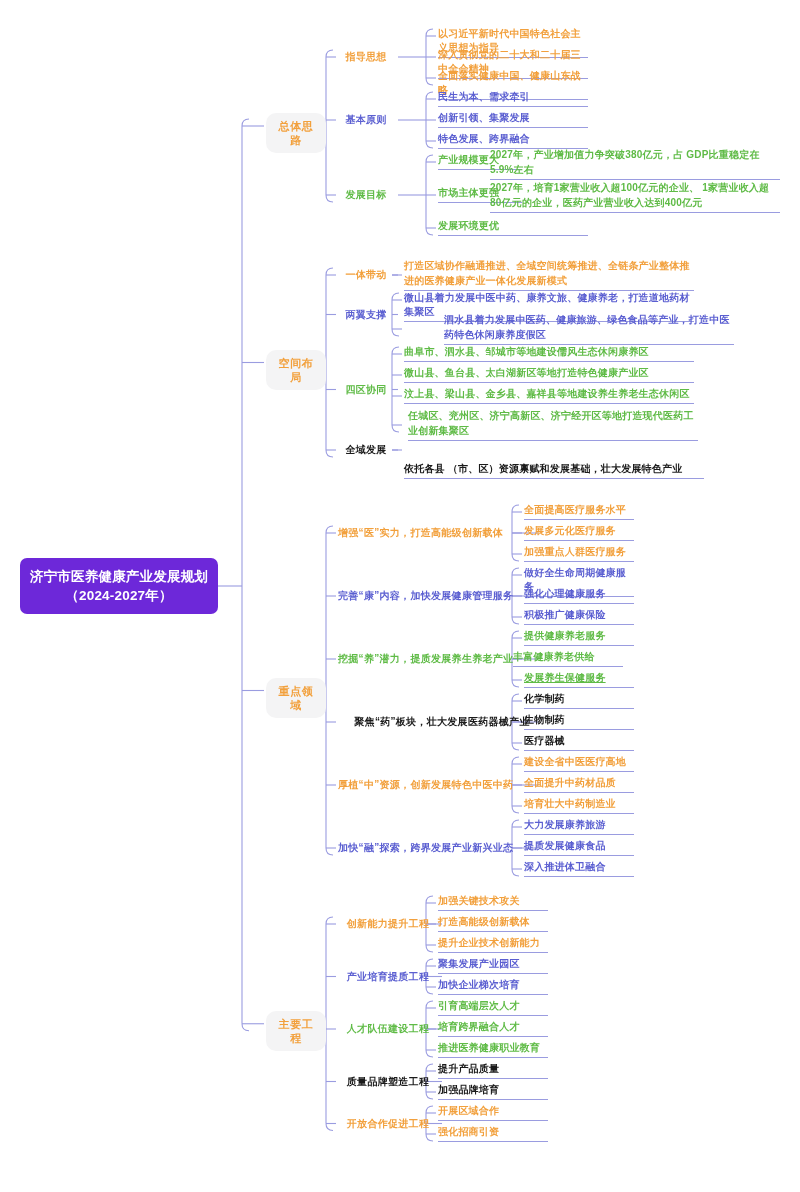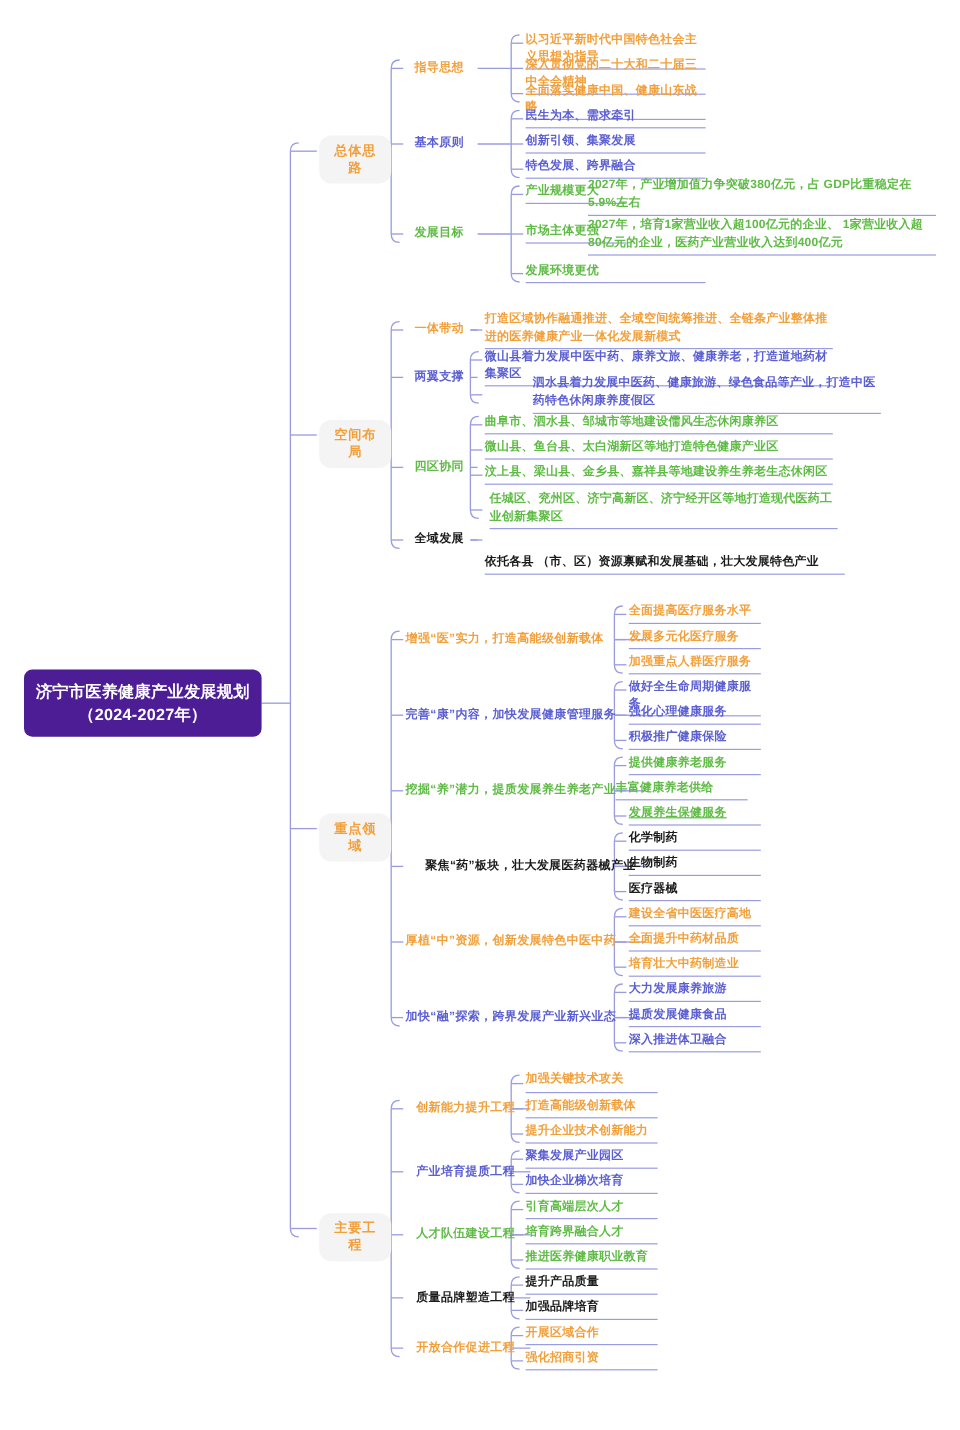--- a/index.html
+++ b/index.html
@@ -7,21 +7,21 @@
     width:800px;height:1192px;position:relative;overflow:hidden;
     font-family:"Liberation Sans","DejaVu Sans",sans-serif;
   }
   #canvas{position:absolute;left:0;top:0;width:692px;height:1192px;}
   svg.links{position:absolute;left:0;top:0;width:800px;height:1192px;pointer-events:none;}
 
   .node{position:absolute;box-sizing:border-box;white-space:pre-wrap;}
 
   
   .root{
-    background:#4c1d95;color:#ffffff;border-radius:7px;
+    background:#6d28d9;color:#ffffff;border-radius:7px;
     font-size:13.5px;font-weight:700;line-height:19px;
     text-align:center;padding:9px 8px;letter-spacing:.2px;
   }
   
   .lvl1{
     background:#f4f4f5;border-radius:10px;color:#F2A03C;
     font-size:11px;font-weight:700;line-height:14px;
     text-align:center;padding:6px 10px;letter-spacing:.6px;
   }
   
@@ -248,21 +248,21 @@
       <div class="node lvl2 c-black" style="left: 344px; top: 715px; width: 196px;;text-align:center">聚焦“药”板块，壮大发展医药器械产业</div>
       <div class="node leaf c-orange" style="left: 524px; top: 755px; width: 110px;">建设全省中医医疗高地</div>
       <div class="node leaf c-orange" style="left: 524px; top: 776px; width: 110px;">全面提升中药材品质</div>
       <div class="node leaf c-orange" style="left: 524px; top: 797px; width: 110px;">培育壮大中药制造业</div>
       <div class="node lvl2 c-orange" style="left: 338px; top: 778px; width: 196px;;text-align:left">厚植“中”资源，创新发展特色中医中药</div>
       <div class="node leaf c-blue" style="left: 524px; top: 818px; width: 110px;">大力发展康养旅游</div>
       <div class="node leaf c-blue" style="left: 524px; top: 839px; width: 110px;">提质发展健康食品</div>
       <div class="node leaf c-blue" style="left: 524px; top: 860px; width: 110px;">深入推进体卫融合</div>
       <div class="node lvl2 c-blue" style="left: 338px; top: 841px; width: 196px;;text-align:left">加快“融”探索，跨界发展产业新兴业态</div>
       <div class="node lvl1" style="left: 266px; top: 677.5px; width: 60px;">重点领域</div>
-      <div class="node leaf c-orange" style="left: 438px; top: 894px; width: 110px; font-family: Liberation Mono, monospace;">加强关键技术攻关</div>
+      <div class="node leaf c-orange" style="left: 438px; top: 894px; width: 110px;">加强关键技术攻关</div>
       <div class="node leaf c-orange" style="left: 438px; top: 915px; width: 110px;">打造高能级创新载体</div>
       <div class="node leaf c-orange" style="left: 438px; top: 936px; width: 110px;">提升企业技术创新能力</div>
       <div class="node lvl2 c-orange" style="left: 338px; top: 917px; width: 100px;;text-align:center">创新能力提升工程</div>
       <div class="node leaf c-blue" style="left: 438px; top: 957px; width: 110px;">聚集发展产业园区</div>
       <div class="node leaf c-blue" style="left: 438px; top: 978px; width: 110px;">加快企业梯次培育</div>
       <div class="node lvl2 c-blue" style="left: 338px; top: 969.5px; width: 100px;;text-align:center">产业培育提质工程</div>
       <div class="node leaf c-green" style="left: 438px; top: 999px; width: 110px;">引育高端层次人才</div>
       <div class="node leaf c-green" style="left: 438px; top: 1020px; width: 110px;">培育跨界融合人才</div>
       <div class="node leaf c-green" style="left: 438px; top: 1041px; width: 110px;">推进医养健康职业教育</div>
       <div class="node lvl2 c-green" style="left: 338px; top: 1022px; width: 100px;;text-align:center">人才队伍建设工程</div>

